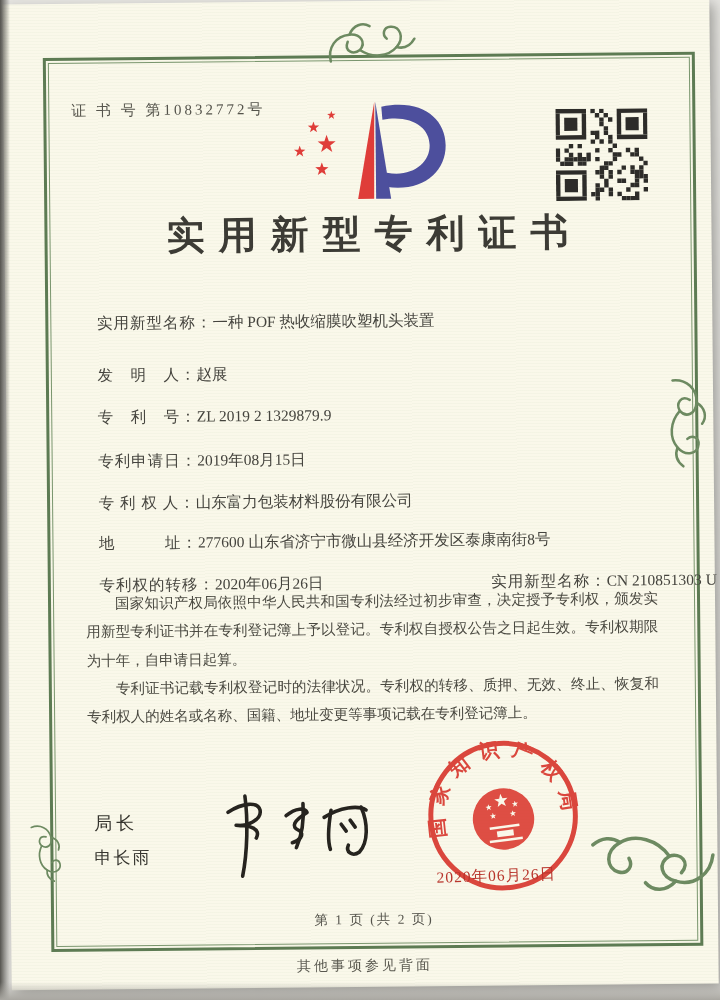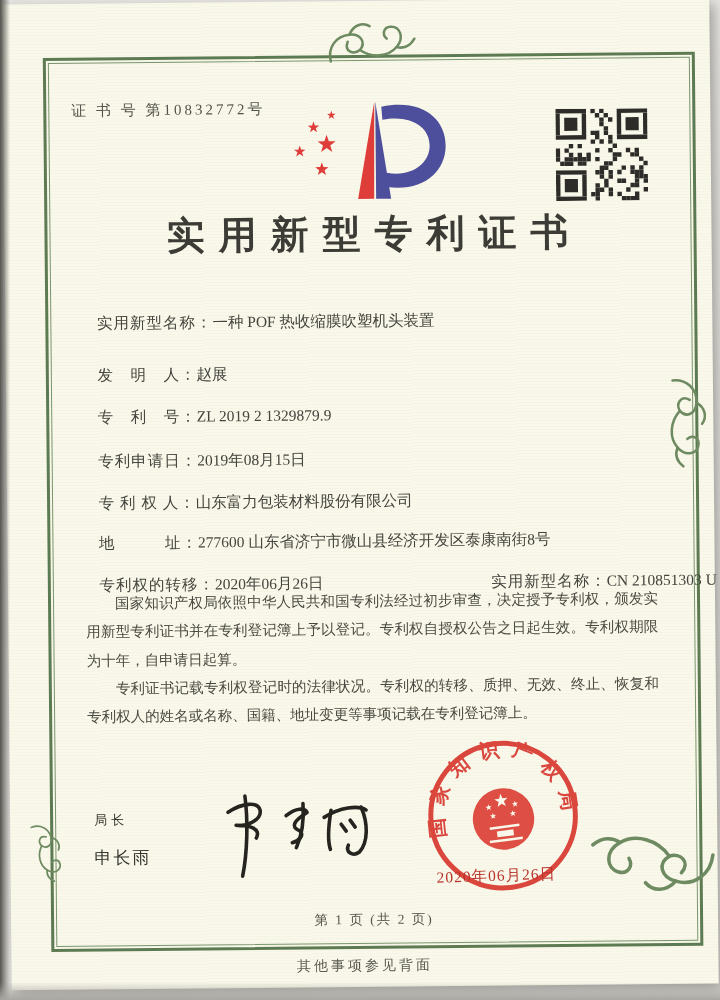--- a/index.html
+++ b/index.html
@@ -22,21 +22,21 @@
   .logo{position:absolute;left:266px;top:98px;width:192px;height:108px;}
   .qr{position:absolute;left:552px;top:110px;width:92px;height:92px;}
   .title{position:absolute;left:40px;top:208px;width:646px;text-align:center;
     font-size:38px;font-weight:bold;color:#3c3b35;letter-spacing:14px;text-indent:14px;}
   .field-row{position:absolute;left:76px;font-size:15.5px;color:#45443e;white-space:pre;}
   .field-row .lbl{letter-spacing:1px;}
   .grant-no{position:absolute;left:384px;top:0;white-space:pre;}
   .paras{position:absolute;left:78px;top:586px;width:572px;font-size:14.5px;
     color:#4a4941;line-height:1.95;text-align:justify;}
   .paras p{margin:0;text-indent:2em;}
-  .signoff-title{position:absolute;left:84px;top:808px;font-size:13px;color:#35342e;letter-spacing:4px;}
+  .signoff-title{position:absolute;left:84px;top:808px;font-size:18px;color:#35342e;letter-spacing:4px;}
   .signoff-name{position:absolute;left:84px;top:843px;font-size:17px;color:#35342e;letter-spacing:2px;}
   .sig-svg{position:absolute;left:188px;top:778px;width:190px;height:105px;}
   .seal{position:absolute;left:410px;top:733px;width:166px;height:166px;
     opacity:.92;transform:rotate(-7deg);}
   .seal-date{position:absolute;left:426px;top:866px;font-size:15.5px;color:#b8352c;
     letter-spacing:1px;transform:rotate(-1.5deg);white-space:pre;}
   .page-no{position:absolute;left:40px;top:910px;width:646px;text-align:center;
     font-size:13.5px;color:#55544c;letter-spacing:2px;}
   .back-note{position:absolute;left:0;top:956px;width:707px;text-align:center;
     font-size:14px;color:#5a5950;letter-spacing:3px;}

